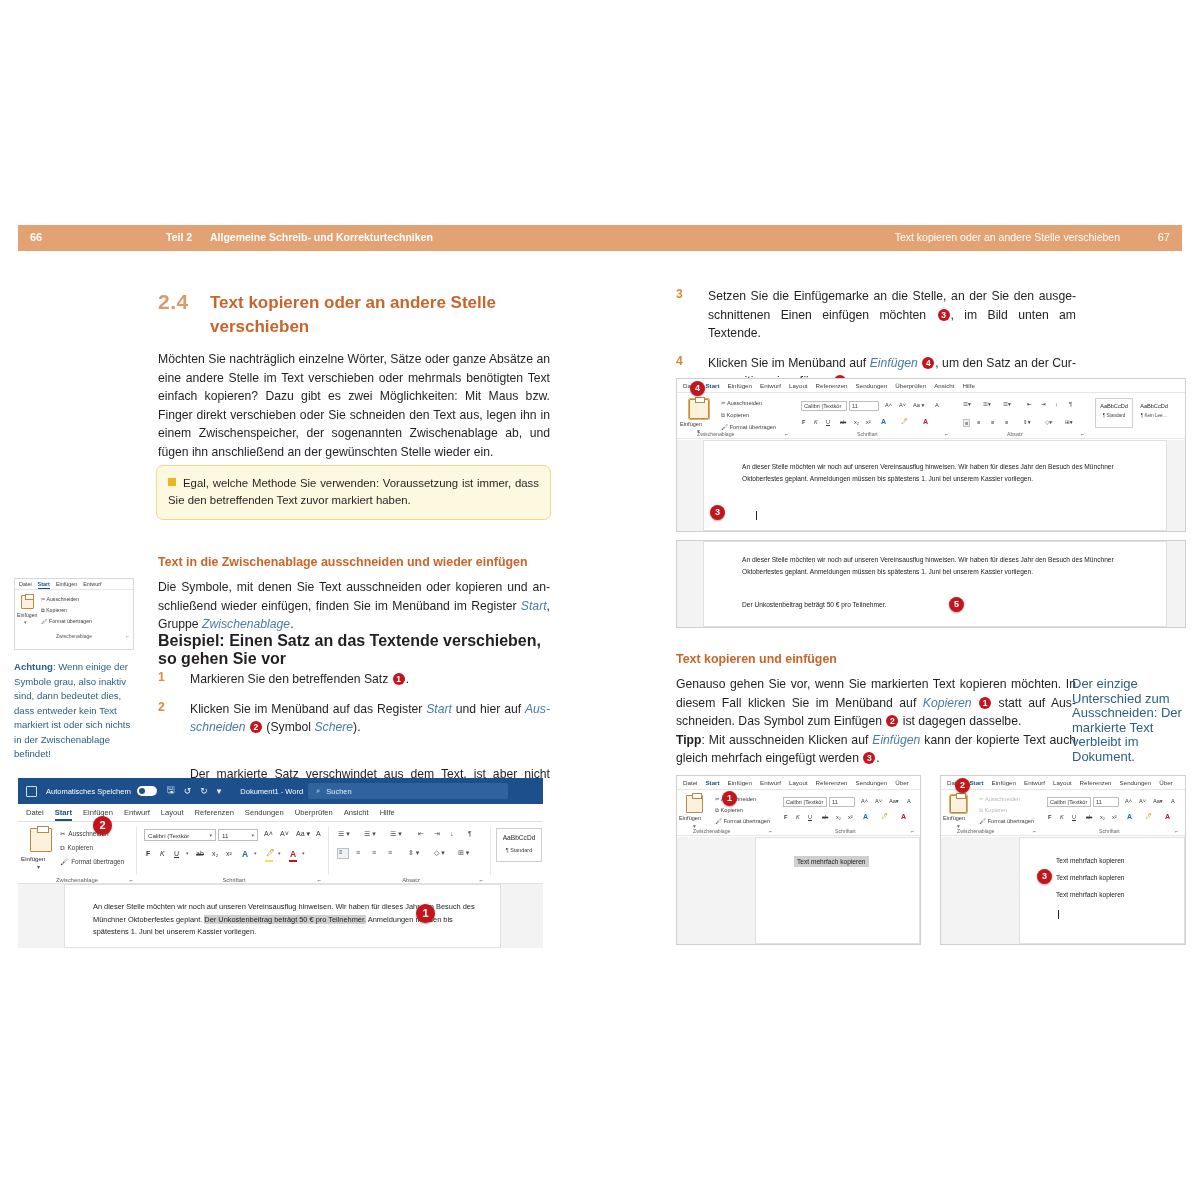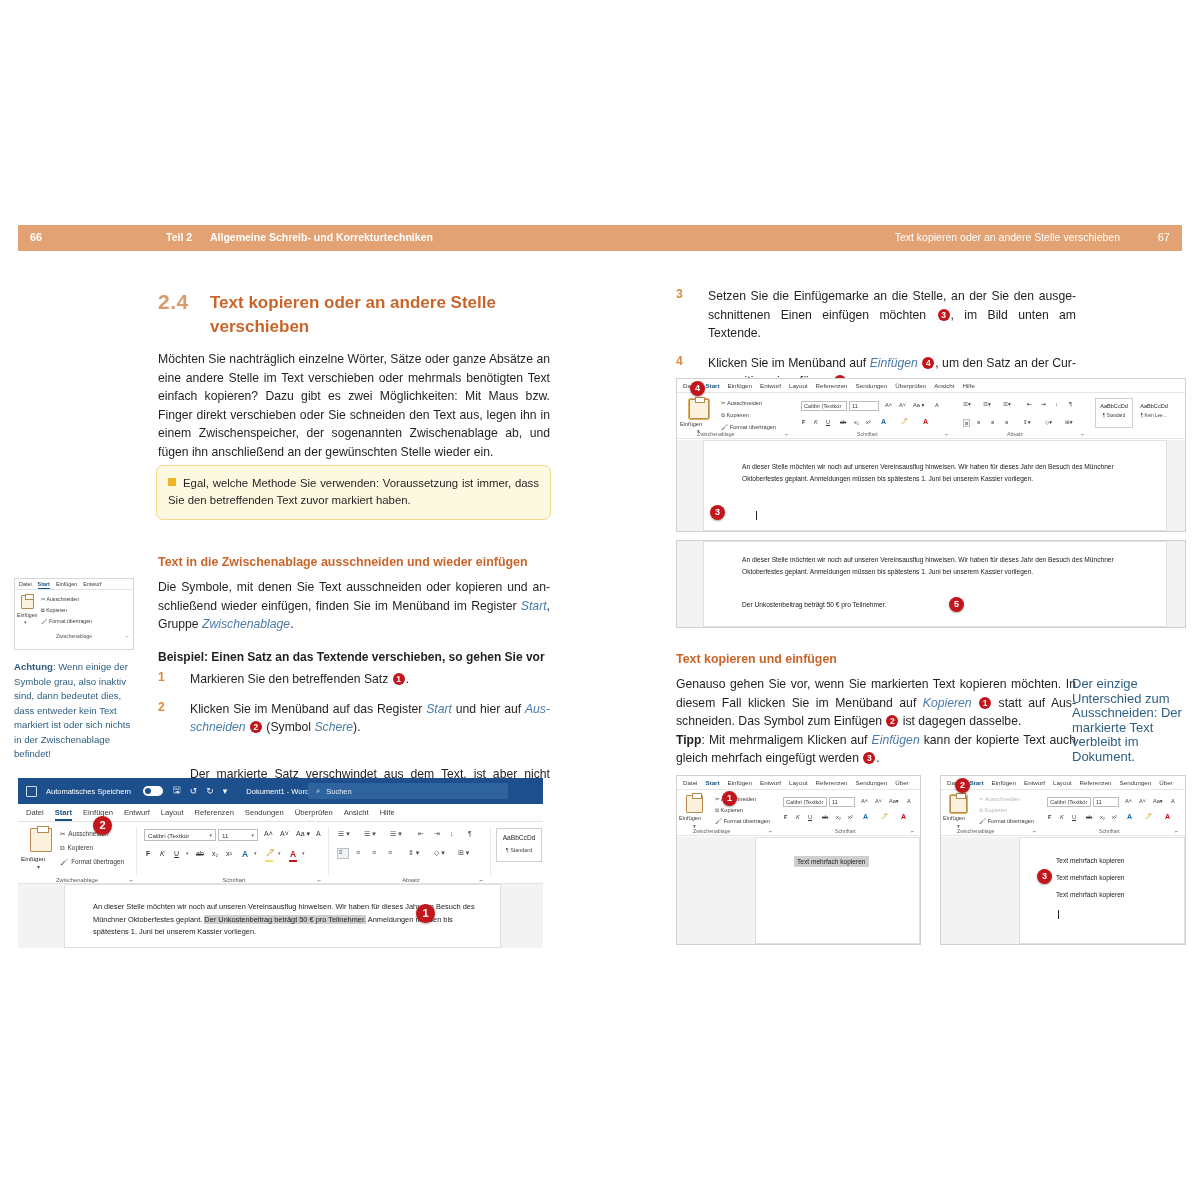--- a/index.html
+++ b/index.html
@@ -85,22 +85,22 @@
     margin:0; font-size:11.4px; line-height:17px; text-align:justify;
   }
 
   
   .subhead {
     font-size:12.4px; font-weight:bold; color:#c9652a;
   }
   .sub-a { position:absolute; left:140px; top:280px; width:392px; }
   .para-a { position:absolute; left:140px; top:303px; width:392px; }
   .example-head {
-    position:absolute; left:140px; top:375px; width:392px;
-    font-size:12px; font-weight:bold; color:#231f20;
+    position:absolute; left:140px; top:357px; width:392px;
+    font-size:16px; font-weight:bold; color:#231f20;
   }
 
   
   .numlist { position:absolute; left:140px; top:395px; width:392px; }
   .numrow { position:relative; margin-bottom:11px; }
   .numrow .n {
     position:absolute; left:0; top:0; width:24px;
     font-size:12.2px; color:#d88b3a; font-weight:bold;
   }
   .numrow .t {
@@ -179,21 +179,21 @@
   .shot-lg { left:18px; top:778px; width:525px; height:170px; border:none; }
 
   .w-titlebar {
     position:relative; height:26px; background:#1d4f8c; color:#ffffff;
     font-size:7.5px; display:flex; align-items:center; padding:0 8px;
   }
   .w-saveicon {
     width:11px; height:11px; border:1px solid #cfe0f2; border-radius:1px;
     margin-right:9px; position:relative; flex:0 0 auto;
   }
-  .w-autosave-label { margin-right:12px; white-space:nowrap; }
+  .w-autosave-label { margin-right:6px; white-space:nowrap; }
   .w-toggle {
     width:20px; height:10px; border-radius:6px; background:#ffffff;
     position:relative; margin-right:10px; flex:0 0 auto;
   }
   .w-toggle:after {
     content:""; position:absolute; left:2px; top:2px; width:6px; height:6px;
     border-radius:50%; background:#1d4f8c;
   }
   .w-qat { margin-right:9px; opacity:.95; font-size:9px; }
   .w-doctitle { margin-left:10px; white-space:nowrap; }
@@ -580,21 +580,21 @@
           <div class="doc-sm-text" style="position:absolute; left:38px; right:24px; top:57px;"><span>Der Unkostenbeitrag beträgt 50 € pro Teilnehmer.</span></div>
         </div>
       </div>
       <div class="marker-sm" style="left:272px; top:56px;">5</div>
     </div>
 
     <div class="subhead sub-b">Text kopieren und einfügen</div>
 
     <div class="body-p para-b">
       <span>Genauso gehen Sie vor, wenn Sie markierten Text kopieren möchten. In diesem Fall klicken Sie im Menüband auf </span><span class="it">Kopieren</span> <span class="cnum">1</span><span> statt auf Aus-schneiden. Das Symbol zum Einfügen </span><span class="cnum">2</span><span> ist dagegen dasselbe.</span><br>
-      <span class="bold">Tipp</span><span>: Mit mehrmaligem Klicken auf </span><span class="it">Einfügen</span><span> kann der kopierte Text auch gleich mehrfach eingefügt werden </span><span class="cnum">3</span><span>.</span>
+      <span class="bold">Tipp</span><span>: Mit ausschneiden Klicken auf </span><span class="it">Einfügen</span><span> kann der kopierte Text auch gleich mehrfach eingefügt werden </span><span class="cnum">3</span><span>.</span>
     </div>
 
     <div class="side-note">Der einzige Unterschied zum Ausschneiden: Der markierte Text verbleibt im Dokument.</div>
 
     <div class="r-shot-3">
       <div class="sm-tabs">
         <span>Datei</span><span class="sel">Start</span><span>Einfügen</span><span>Entwurf</span><span>Layout</span><span>Referenzen</span><span>Sendungen</span><span>Über</span>
       </div>
       <div class="sm-ribbon">
         <span class="sm-paste"></span>

